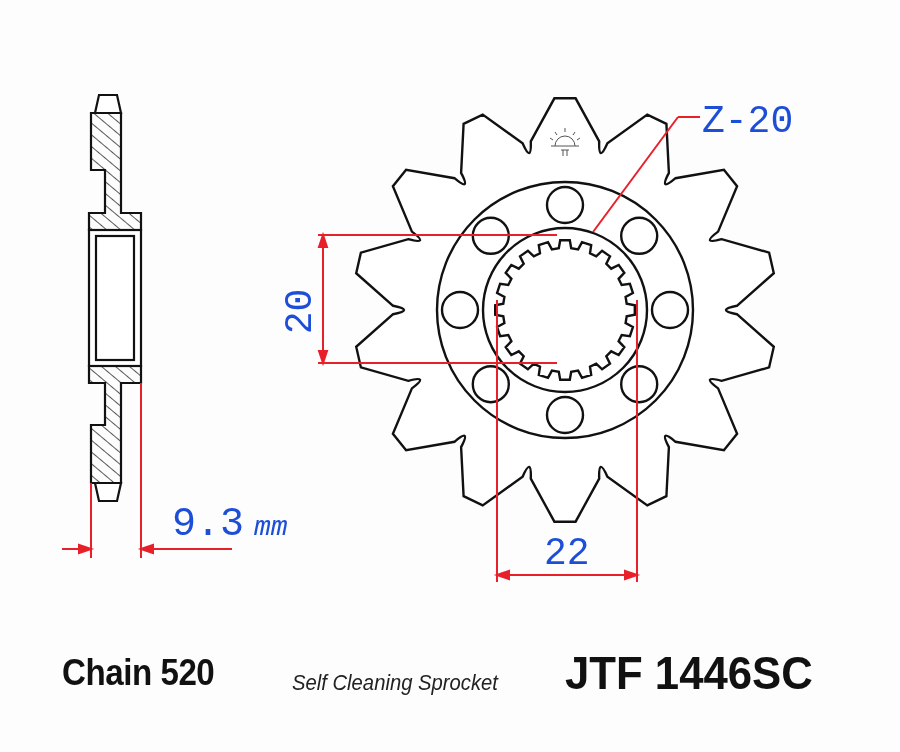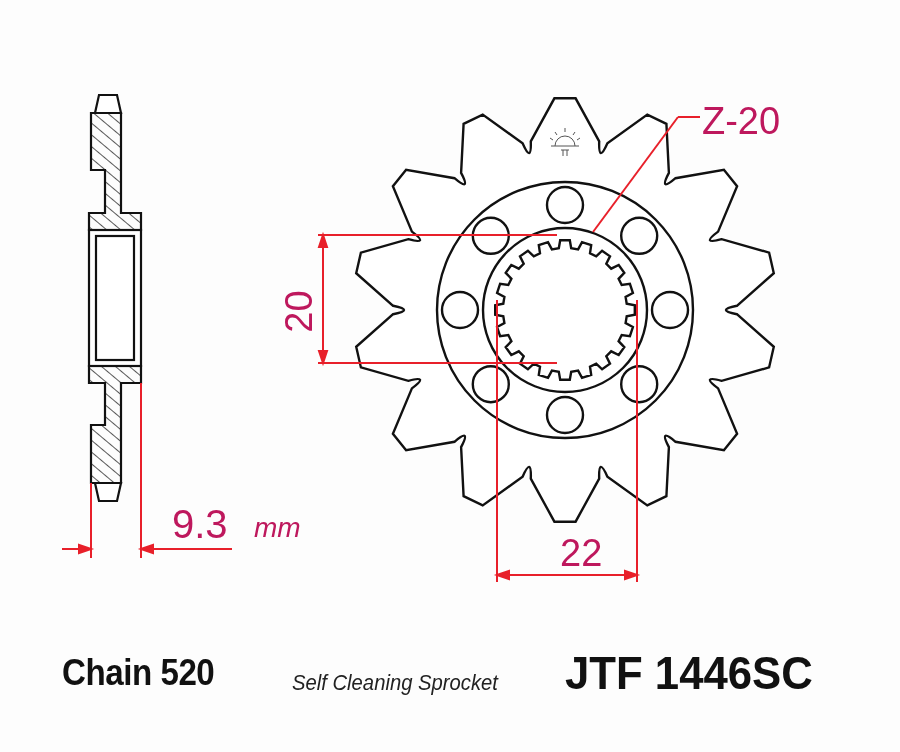--- a/index.html
+++ b/index.html
@@ -2,24 +2,24 @@
 <html><head>
 <meta charset="utf-8">
 <style>
   html, body { margin:0; padding:0; background:#fdfdfd; }
   body { width:900px; height:752px; position:relative; overflow:hidden; font-family:"Liberation Sans", sans-serif; }
   svg.diagram { position:absolute; left:0; top:0; }
   .label { position:absolute; white-space:nowrap; }
   .chain { left:62px; top:652px; font-size:36px; font-weight:bold; color:#111; letter-spacing:-0.5px; transform:scaleX(0.92); transform-origin:left; }
   .sub { left:292px; top:670px; font-size:22px; font-style:italic; color:#222; transform:scaleX(0.92); transform-origin:left; }
   .part { left:565px; top:646px; font-size:46px; font-weight:bold; color:#111; transform:scaleX(0.95); transform-origin:left; }
-  .red { color:#be185d; font-family:Liberation Sans, sans-serif; }
+  .red { color:#1d4ed8; font-family:Liberation Mono, monospace; }
   .z { left:702px; top:100px; font-size:38px; }
   .d20 { left:278px; top:290px; font-size:38px; transform:rotate(-90deg); transform-origin:center; }
-  .d22 { left:544px; top:532px; font-size:38px;margin-left:16px; }
+  .d22 { left:544px; top:532px; font-size:38px; }
   .d93 { left:172px; top:502px; font-size:40px; }
   .mm { left:254px; top:512px; font-size:28px; font-style:italic; }
 </style>
 </head>
 <body>
 
 <svg class="diagram" width="900" height="752" viewBox="0 0 900 752">
   <defs>
     <pattern id="hatch" patternUnits="userSpaceOnUse" width="9" height="9" patternTransform="rotate(-50)">
       <line x1="0" y1="0" x2="0" y2="9" stroke="#111" stroke-width="1.4"></line>

